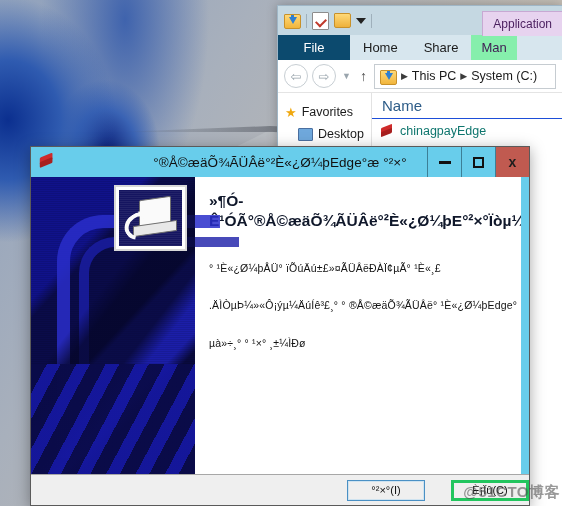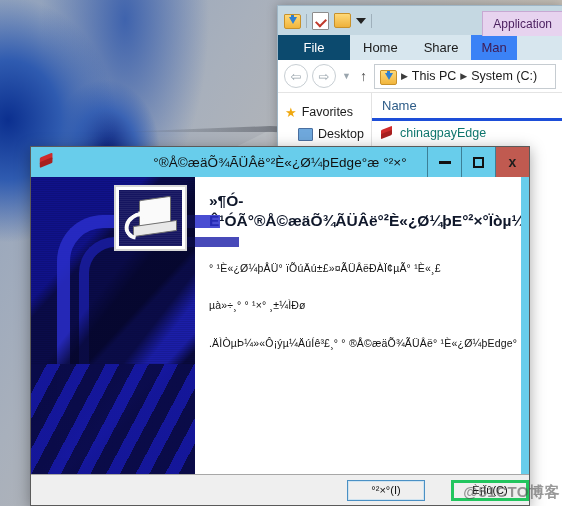--- a/index.html
+++ b/index.html
@@ -78,21 +78,21 @@
   }
   .rb-tab{
     display:flex;align-items:center;justify-content:center;padding:0 13px;font-size:13px;color:#1b1b1b;
   }
   .rb-ctx-header{
     position:absolute;right:0;top:-24px;height:24px;background:#e7d3ef;
     display:flex;align-items:center;padding:0 10px;font-size:12px;color:#4a1e5e;
     border-left:1px solid #c7a9d3;border-top:1px solid #c7a9d3;
   }
   .rb-ctx-tab{
-    background:#3b82f6;display:flex;align-items:center;padding:0 10px;font-size:13px;color:#3f1a52;
+    background:#86efac;display:flex;align-items:center;padding:0 10px;font-size:13px;color:#3f1a52;
   }
   .ex-navbar{
     height:32px;background:#fff;display:flex;align-items:center;gap:4px;padding:0 6px;
     border-bottom:1px solid #e4e4e4;
   }
   .nav-circ{
     width:22px;height:22px;border-radius:50%;border:1px solid #c7ced3;
     display:flex;align-items:center;justify-content:center;color:#9aa5ad;font-size:13px;
   }
   .nav-down{color:#9aa5ad;font-size:9px;padding:0 2px;}
@@ -107,22 +107,22 @@
     width:93px;background:#fff;padding-top:8px;font-size:12.5px;color:#1b1b1b;flex-shrink:0;
   }
   .tree-row{display:flex;align-items:center;gap:5px;height:22px;padding-left:7px;white-space:nowrap;}
   .tree-row.indent{padding-left:20px;}
   .ico-star{color:#f0a80f;font-size:13px;line-height:1;}
   .ico-monitor{
     width:13px;height:11px;background:#6fa8dc;border:1px solid #4a6fa0;border-radius:1px;position:relative;
   }
   .ex-list{flex:1;border-left:1px solid #e2e2e2;background:#fff;position:relative;}
   .list-head{
-    height:25px;border-bottom:3px solid #1d4ed8;display:flex;align-items:center;
-    padding-left:10px;font-size:13px;color:#2d5c88;
+    height:25px;border-bottom:1px solid #1d4ed8;display:flex;align-items:center;
+    padding-left:10px;font-size:15px;color:#2d5c88;
   }
   .list-row{
     height:23px;display:flex;align-items:center;gap:6px;padding-left:8px;
     font-size:12.5px;color:#0f766e;white-space:nowrap;
   }
   .ico-red{
     width:14px;height:13px;position:relative;flex-shrink:0;
   }
   .ico-red:before{
     content:"";position:absolute;left:1px;top:2px;width:11px;height:6px;background:#cf2b2b;
@@ -383,22 +383,22 @@
           <div class="mon-base"></div>
           <div class="mon-arrow"></div>
           <div class="mon-arrow-head"></div>
         </div>
       </div>
     </div>
 
     <div class="dlg-right">
       <div class="dlg-heading">»¶Ó­Ê¹ÓÃ°®Å©æäÕ¾ÃÜÂë°²È«¿Ø¼þE°²×°Ïòµ¼</div>
       <div class="dlg-para">° ¹È«¿Ø¼þÅÜ° ïÕúÄú±£»¤ÃÜÂëÐÀÏ¢µÃ° ¹È«¸£</div>
+      <div class="dlg-para">.ÄÌÒµÞ¼»«Ô¡ýµ¼ÄúÍê³£¸° ° ®Å©æäÕ¾ÃÜÂë° ¹È«¿Ø¼þEdge°</div>
       <div class="dlg-para">µà»÷¸° ° ¹×° ¸±¼ÌÐø</div>
-      <div class="dlg-para">.ÄÌÒµÞ¼»«Ô¡ýµ¼ÄúÍê³£¸° ° ®Å©æäÕ¾ÃÜÂë° ¹È«¿Ø¼þEdge°</div>
     </div>
   </div>
 
   <div class="dlg-footer">
     <div class="dlg-btn primary">°²×°(I)</div>
     <div class="dlg-btn">È¡Ïû(C)</div>
   </div>
 </div>
 
 <div class="watermark">@51CTO博客</div>

